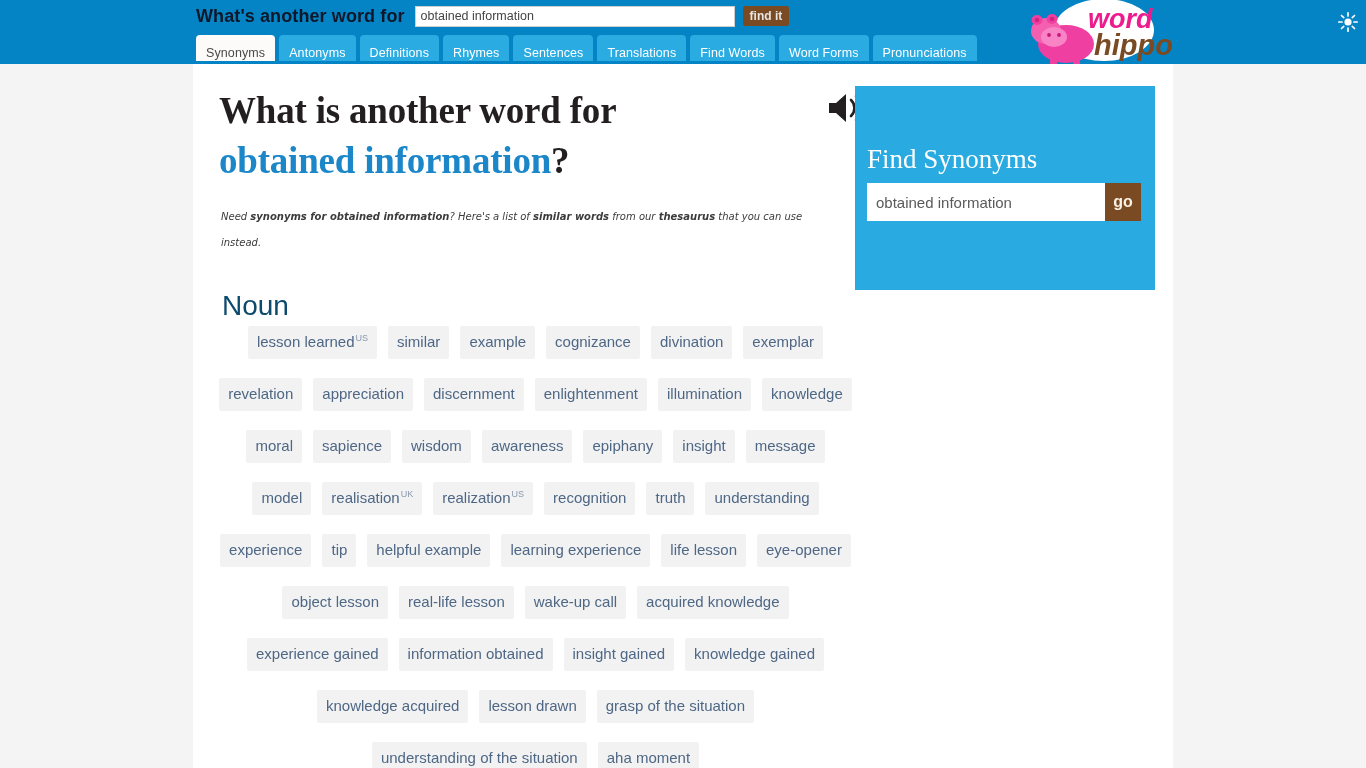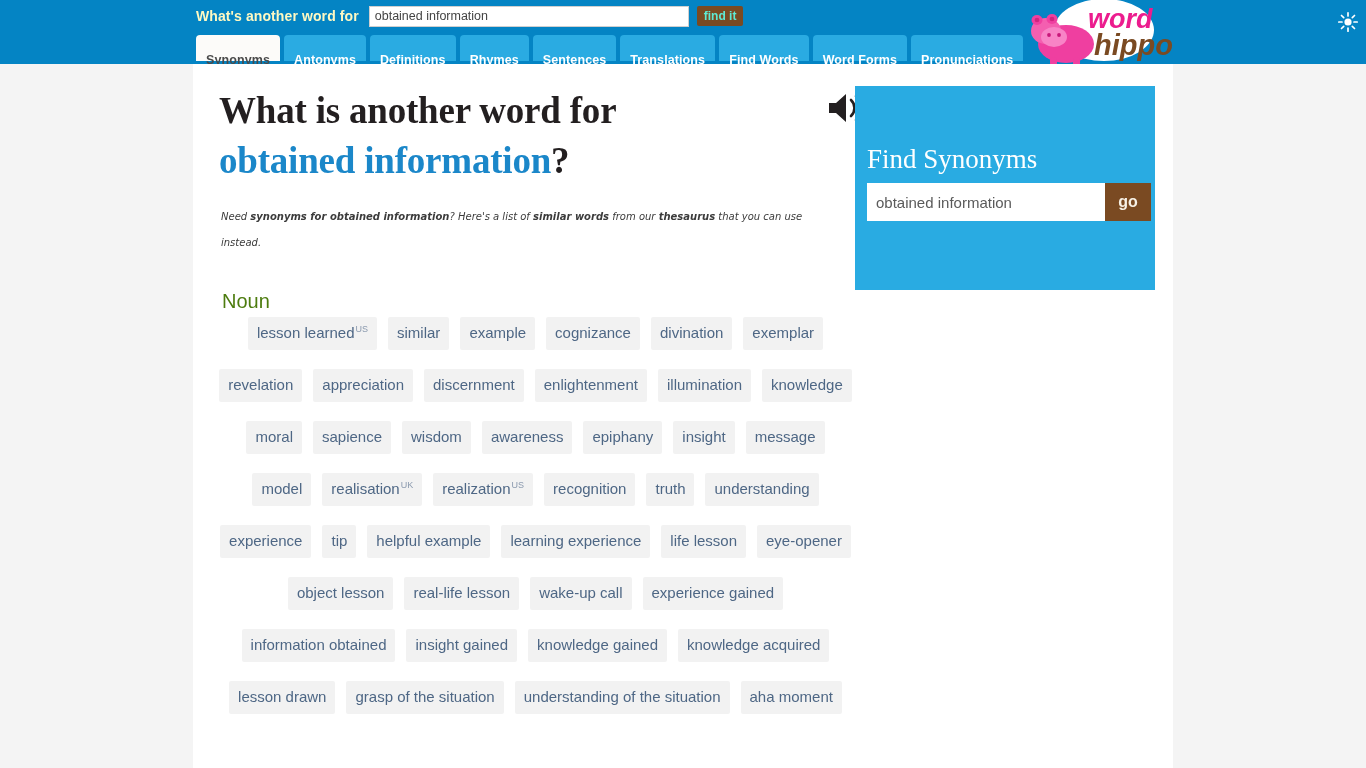--- a/index.html
+++ b/index.html
@@ -19,66 +19,66 @@
   }
   #header-inner {
     position: relative;
     width: 1366px; height: 64px;
   }
   #search-row {
     position: absolute; left: 196px; top: 5px;
     display: flex; align-items: center; height: 22px;
   }
   #header-label {
-    color: #fef9c3;
-    font-size: 14px;
+    color: #0f172a;
+    font-size: 18px;
     font-weight: bold;
     letter-spacing: .1px;
     white-space: nowrap;
     margin-right: 10px;
   }
   #header-search-input {
     width: 320px; height: 21px;
     border: 1px solid #cfcfcf;
     background: #ffffff;
     font-size: 12.5px;
     font-family: "Liberation Sans", sans-serif;
     color: #444;
     padding: 0 5px;
     outline: none;
     border-radius: 0;
   }
   #find-it-button {
     margin-left: 8px;
     height: 20px;
     background: #7a4a22;
-    color: #5eead4;
+    color: #e5e5e5;
     border: none;
     font-size: 12px;
     font-weight: bold;
     font-family: "Liberation Sans", sans-serif;
     padding: 0 7px;
     border-radius: 2px;
     cursor: pointer;
     line-height: 20px;
   }
 
   
   #tabs {
     position: absolute; left: 196px; top: 35px;
     display: flex; align-items: flex-end; gap: 4px;
   }
   .tab {
     height: 26px;
     line-height: 26px;
-    padding: 12px 10px;
+    padding: 5px 10px;
     background: #2aabe2;
     color: #ffffff;
     font-size: 12.5px;
-    font-weight: bold;
+    font-weight: normal;
     border-radius: 4px 4px 0 0;
     white-space: nowrap;
     cursor: pointer;
     letter-spacing: .1px;
   }
   .tab.active {
     background: #fcfbf9;
     color: #4a4a4a;
   }
 
@@ -143,23 +143,23 @@
     font-family: "DejaVu Sans", sans-serif;
     font-style: italic;
     font-size: 10px;
     line-height: 26px;
     color: #3b3b3b;
   }
   #lead-text b { font-weight: bold; font-style: italic; }
 
   #pos-heading {
     margin: 34px 0 0 3px;
-    font-size: 20px;
+    font-size: 28px;
     font-weight: normal;
-    color: #4d7c0f;
+    color: #0c4a6e;
     font-family: "Liberation Sans", sans-serif;
   }
   #pos-definition {
     margin: 6px 0 0 3px;
     font-size: 15px;
     color: #4a4a4a;
   }
 
   #chips {
     margin: 4px 0 0 0;
@@ -221,21 +221,21 @@
     height: 38px;
     border: none;
     background: #ffffff;
     font-size: 15px;
     color: #5a5a5a;
     padding: 0 9px;
     font-family: "Liberation Sans", sans-serif;
     outline: none;
   }
   #sidebar-go-button {
-    width: 46px; height: 38px;
+    width: 36px; height: 38px;
     background: #7a4a22;
     color: #f7f1e6;
     border: none;
     font-size: 16px;
     font-weight: bold;
     font-family: "Liberation Sans", sans-serif;
     cursor: pointer;
   }
 </style>
 </head>
@@ -355,20 +355,21 @@
           <span class="chip"><span>understanding</span></span>
           <span class="chip"><span>experience</span></span>
           <span class="chip"><span>tip</span></span>
           <span class="chip"><span>helpful example</span></span>
           <span class="chip"><span>learning experience</span></span>
           <span class="chip"><span>life lesson</span></span>
           <span class="chip"><span>eye-opener</span></span>
           <span class="chip"><span>object lesson</span></span>
           <span class="chip"><span>real-life lesson</span></span>
           <span class="chip"><span>wake-up call</span></span>
+          <span class="chip"><span>acquired knowledge</span></span>
           <span class="chip"><span>experience gained</span></span>
           <span class="chip"><span>information obtained</span></span>
           <span class="chip"><span>insight gained</span></span>
           <span class="chip"><span>knowledge gained</span></span>
           <span class="chip"><span>knowledge acquired</span></span>
           <span class="chip"><span>lesson drawn</span></span>
           <span class="chip"><span>grasp of the situation</span></span>
           <span class="chip"><span>understanding of the situation</span></span>
           <span class="chip"><span>aha moment</span></span>
         </div>

